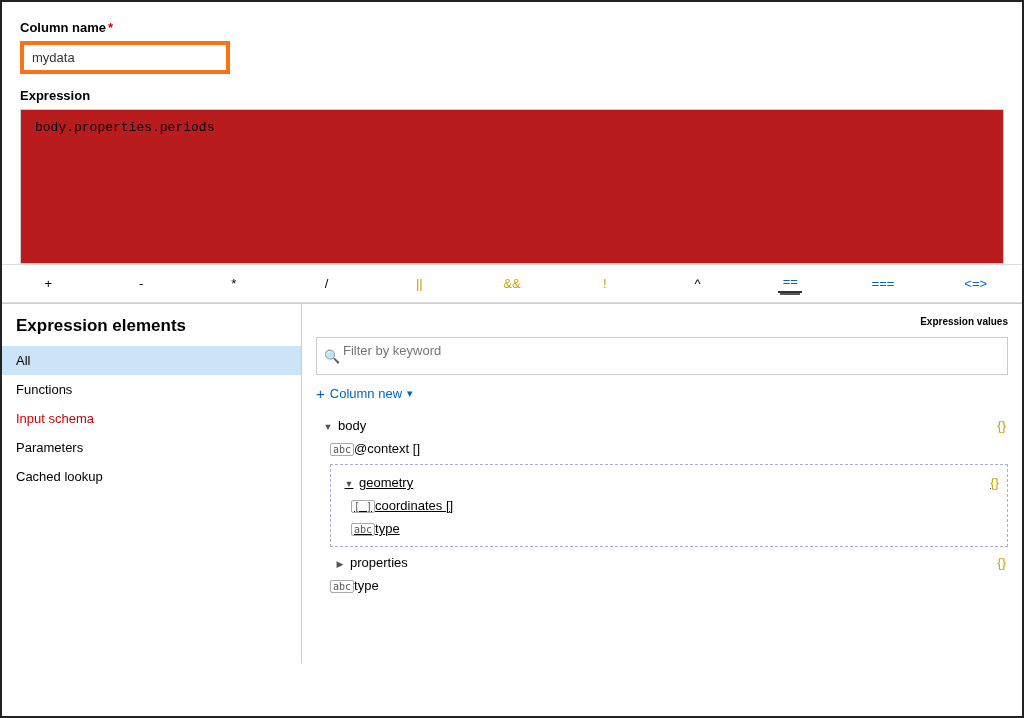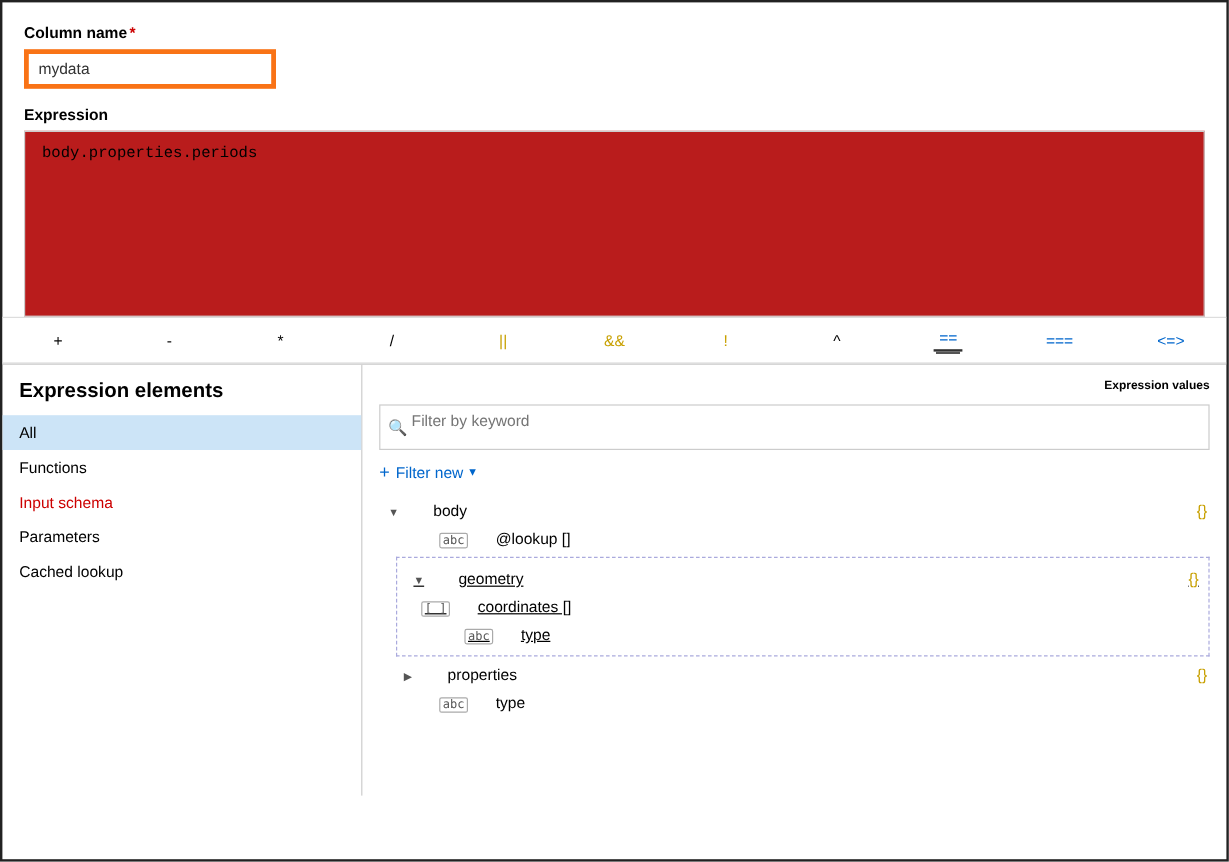--- a/index.html
+++ b/index.html
@@ -186,25 +186,25 @@
       color: #0066cc;
     }
 
     .create-new-btn .chevron-icon {
       font-size: 11px;
       color: #0066cc;
     }
 
     .tree-item {
       display: flex;
-      align-items: flex-end;
+      align-items: center;
       padding: 4px 2px;
       font-size: 13px;
       cursor: pointer;
-      gap: 23px;
+      gap: 0;
     }
 
     .tree-item .item-icon {
       font-size: 11px;
       color: #555;
       min-width: 20px;
       text-align: center;
     }
 
     .tree-item .item-label {
@@ -230,21 +230,20 @@
     .chevron-down::before { content: '▼'; font-size: 9px; color: #555; }
     .chevron-right::before { content: '▶'; font-size: 9px; color: #555; }
 
     .abc-badge {
       font-size: 10px;
       color: #555;
       border: 1px solid #aaa;
       padding: 0 2px;
       border-radius: 2px;
       font-family: monospace;
-      margin-left: 36px;
     }
 
     .bracket-badge {
       font-size: 10px;
       color: #555;
       border: 1px solid #aaa;
       padding: 0 2px;
       border-radius: 2px;
       font-family: monospace;
     }
@@ -297,33 +296,33 @@
   <div class="right-panel">
     <div class="right-panel-title">Expression values</div>
 
     <div class="filter-input-wrap">
       <span class="search-icon">🔍</span>
       <input class="filter-input" placeholder="Filter by keyword" style="">
     </div>
 
     <div class="create-new-btn">
       <span class="plus-icon">+</span>
-      <span>Filter new</span>
+      <span>Column new</span>
       <span class="chevron-icon">▾</span>
     </div>
 
     <div class="tree-item">
       <span class="item-icon"><span class="chevron-down"></span></span>
       <span class="item-label">body</span>
       <span class="item-brace">{}</span>
     </div>
 
     <div class="tree-item indent-1">
       <span class="item-icon"><span class="abc-badge">abc</span></span>
-      <span class="item-label">@lookup []</span>
+      <span class="item-label">@context []</span>
     </div>
 
     <div class="tree-group-box">
       <div class="tree-item">
         <span class="item-icon"><span class="chevron-down"></span></span>
         <span class="item-label">geometry</span>
         <span class="item-brace">{}</span>
       </div>
 
       <div class="tree-item indent-1">

